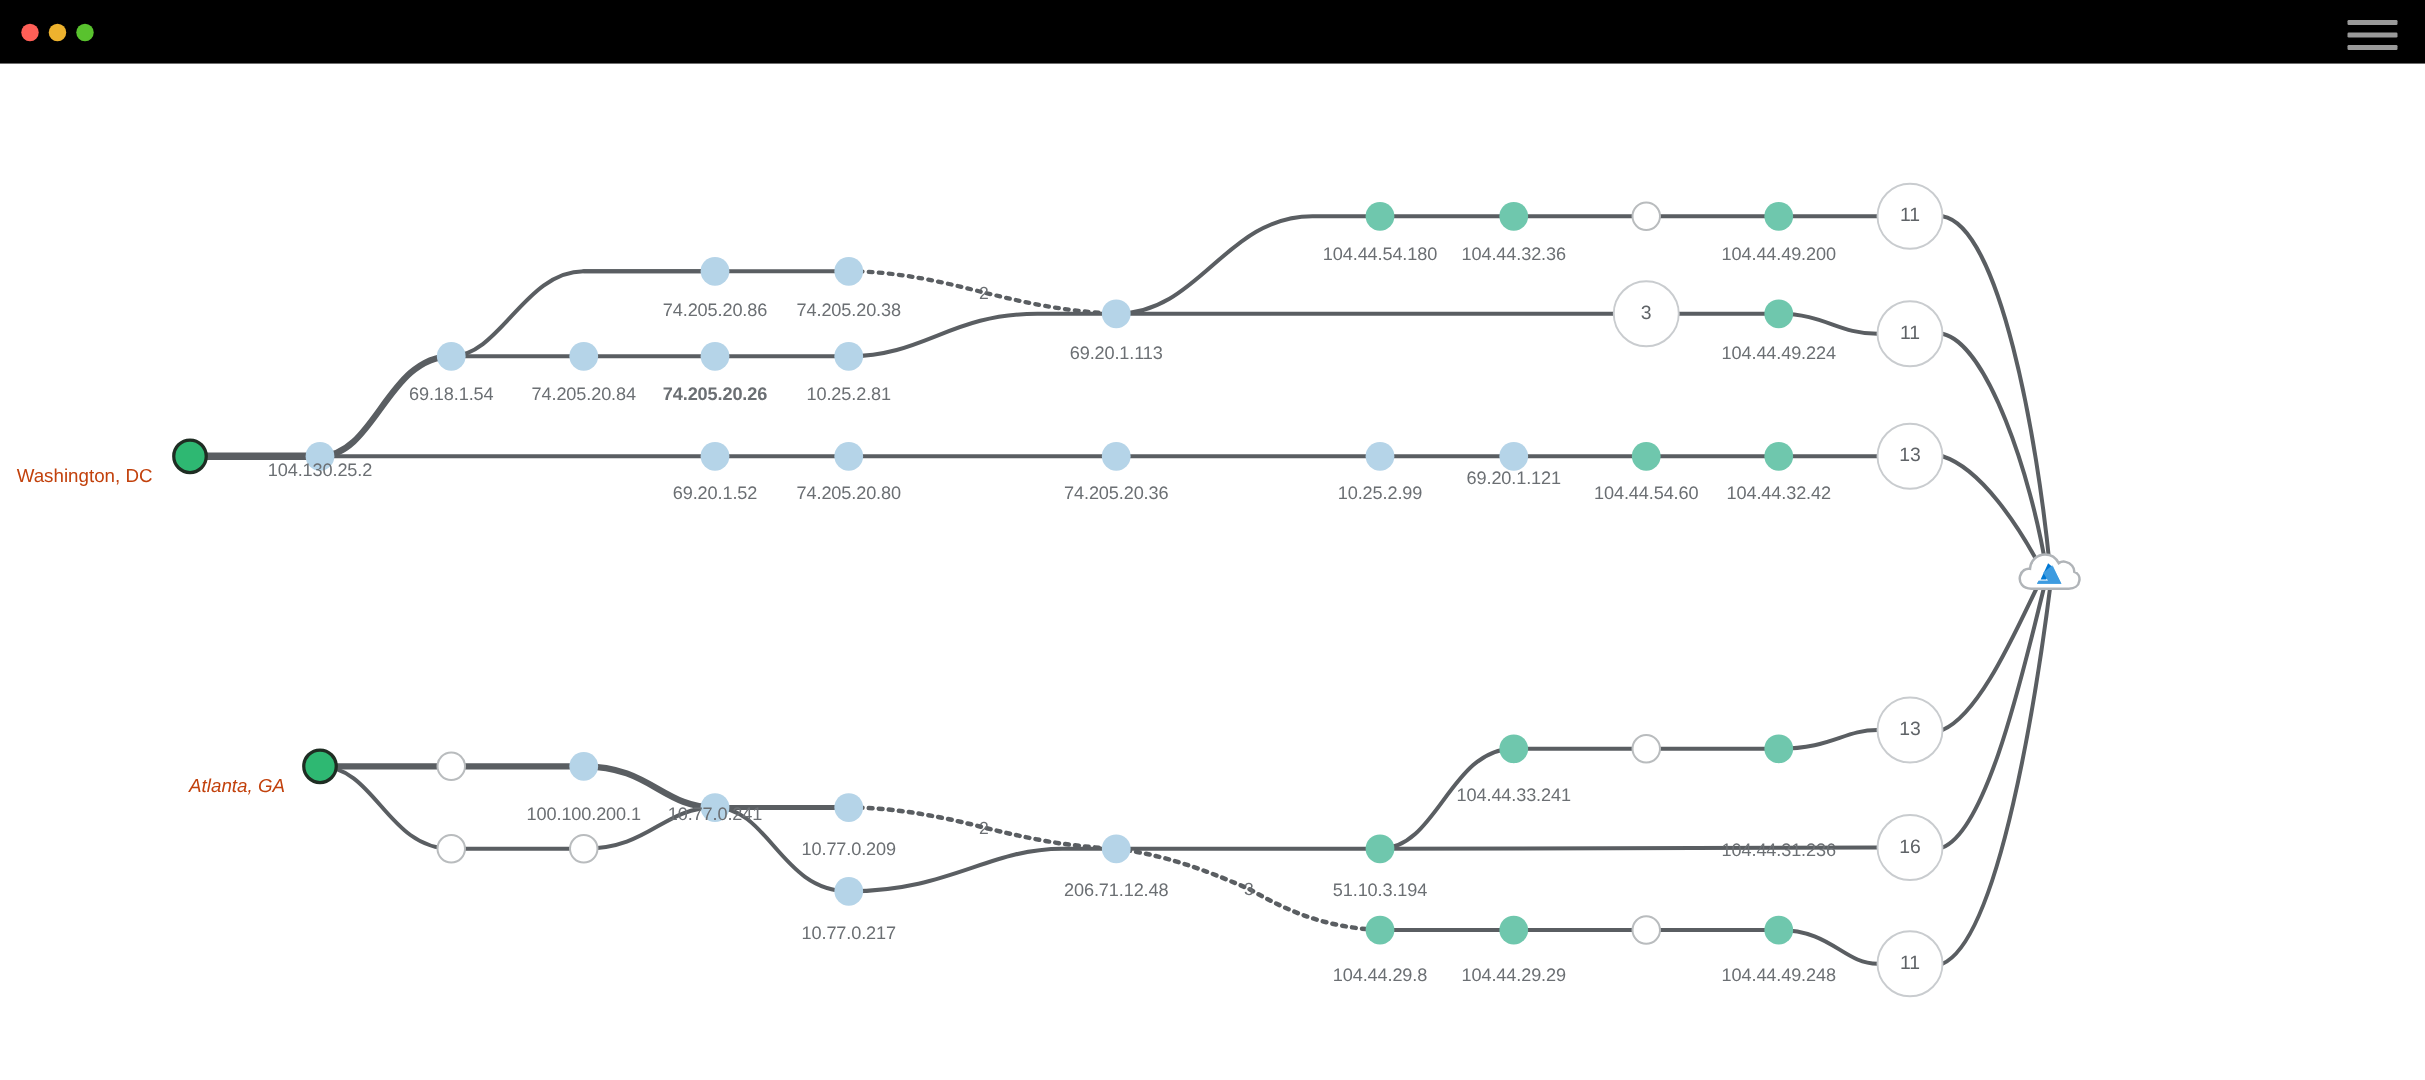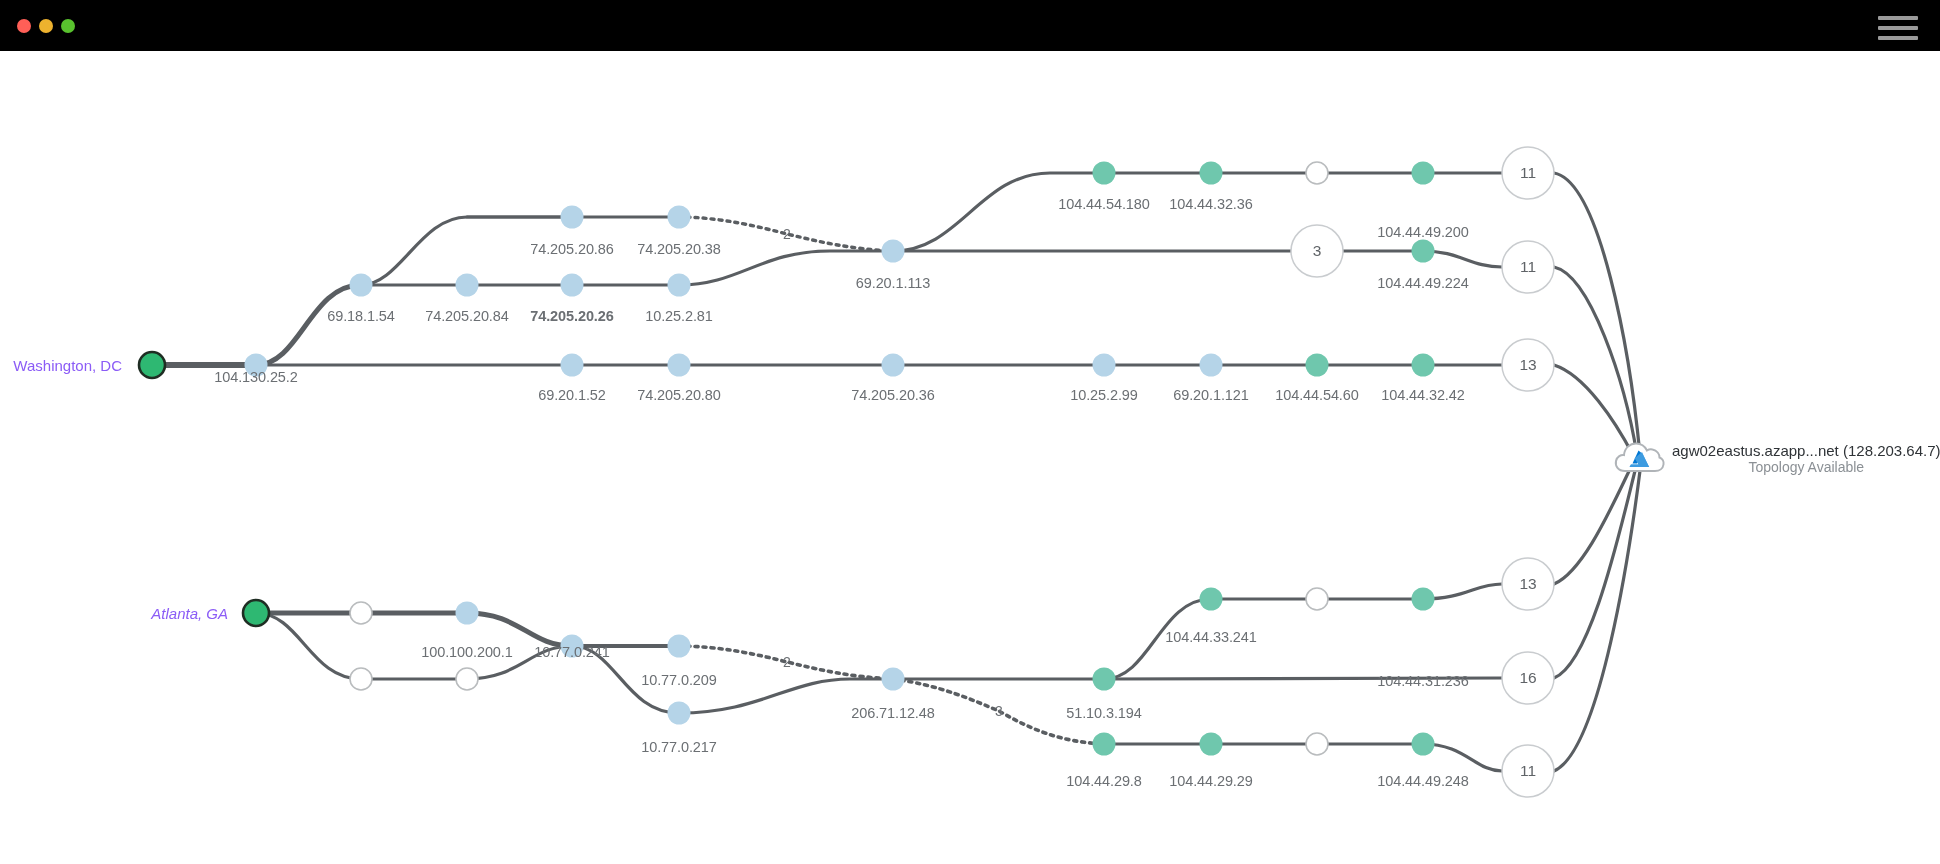--- a/index.html
+++ b/index.html
@@ -48,23 +48,24 @@
     position: absolute;
     font-size: 14.5px;
     color: #6b6f73;
     white-space: nowrap;
     transform: translateX(-50%);
     letter-spacing: -0.1px;
   }
   .site-label {
     position: absolute;
     font-size: 15px;
-    color: #8b5cf6;
+    color: #c2410c;
     white-space: nowrap;
     transform: translate(-100%, -50%);
+    margin-top: 16px;
   }
   .hopcount-label {
     position: absolute;
     font-size: 15.5px;
     color: #5f6367;
     white-space: nowrap;
     transform: translate(-50%, -50%);
   }
   .edge-count-label {
     position: absolute;
@@ -234,47 +235,43 @@
 
     <svg id="azure-icon" viewBox="0 0 52 50">
       <path d="M12,38 C5,38 2,33 3,28 C4,23.5 8,21.5 11,22 C11.5,15 17,10.5 23,10.5 C28,10.5 32,13.5 34,17.5
                C35.5,16.5 37.5,16 39.5,16.5 C44,17.5 46.5,21 46.5,24.5 C49.5,25.5 51,28.5 50.5,31.5
                C50,35.5 46.5,38 42,38 Z" fill="#ffffff" stroke="#b0b4b8" stroke-width="2"></path>
       <path d="M25.5,17.5 L19.5,30.5 L24,30.5 L29,20.5 Z" fill="#0078D4"></path>
       <path d="M29,20.5 L24.8,28.8 L32,28.8 L30,24.5 L33.5,31.5 L18,31.5 L16.5,34 L36,34 L29,19 Z" fill="#4FA7E8"></path>
       <path d="M28.6,19.3 L36.2,34 L16.6,34 L17.9,31.6 L25.4,31.6 L21.6,25.2 Z" fill="#3D9BE0"></path>
     </svg>
 
-    <div id="destination">
-      <div class="dest-title">agw02eastus.azapp...net (128.203.64.7)</div>
-      <div class="dest-sub">Topology Available</div>
-    </div>
 
     <div id="site-labels">
         <div class="site-label" style="left: 122px; top: 314px;">Washington, DC</div>
         <div class="site-label" style="left: 228px; top: 562px; font-style: italic;">Atlanta, GA</div>
       </div>
     <div id="hop-labels">
         <div class="hop-label" style="left: 256px; top: 318px;">104.130.25.2</div>
         <div class="hop-label" style="left: 361px; top: 257px;">69.18.1.54</div>
         <div class="hop-label" style="left: 467px; top: 257px;">74.205.20.84</div>
         <div class="hop-label" style="left: 572px; top: 257px; font-weight: bold;">74.205.20.26</div>
         <div class="hop-label" style="left: 679px; top: 257px;">10.25.2.81</div>
         <div class="hop-label" style="left: 572px; top: 190px;">74.205.20.86</div>
         <div class="hop-label" style="left: 679px; top: 190px;">74.205.20.38</div>
         <div class="hop-label" style="left: 893px; top: 224px;">69.20.1.113</div>
         <div class="hop-label" style="left: 1104px; top: 145px;">104.44.54.180</div>
         <div class="hop-label" style="left: 1211px; top: 145px;">104.44.32.36</div>
-        <div class="hop-label" style="left: 1423px; top: 145px; margin-top: 28px;">104.44.49.200</div>
+        <div class="hop-label" style="left: 1423px; top: 145px;">104.44.49.200</div>
         <div class="hop-label" style="left: 1423px; top: 224px;">104.44.49.224</div>
         <div class="hop-label" style="left: 572px; top: 336px;">69.20.1.52</div>
         <div class="hop-label" style="left: 679px; top: 336px;">74.205.20.80</div>
         <div class="hop-label" style="left: 893px; top: 336px;">74.205.20.36</div>
         <div class="hop-label" style="left: 1104px; top: 336px;">10.25.2.99</div>
-        <div class="hop-label" style="left: 1211px; top: 336px;">69.20.1.121</div>
+        <div class="hop-label" style="left: 1211px; top: 324px;">69.20.1.121</div>
         <div class="hop-label" style="left: 1317px; top: 336px;">104.44.54.60</div>
         <div class="hop-label" style="left: 1423px; top: 336px;">104.44.32.42</div>
         <div class="hop-label" style="left: 467px; top: 593px;">100.100.200.1</div>
         <div class="hop-label" style="left: 572px; top: 593px;">10.77.0.241</div>
         <div class="hop-label" style="left: 679px; top: 621px;">10.77.0.209</div>
         <div class="hop-label" style="left: 679px; top: 688px;">10.77.0.217</div>
         <div class="hop-label" style="left: 893px; top: 654px;">206.71.12.48</div>
         <div class="hop-label" style="left: 1211px; top: 578px;">104.44.33.241</div>
         <div class="hop-label" style="left: 1423px; top: 578px; margin-top: 44px;">104.44.31.236</div>
         <div class="hop-label" style="left: 1104px; top: 654px;">51.10.3.194</div>

